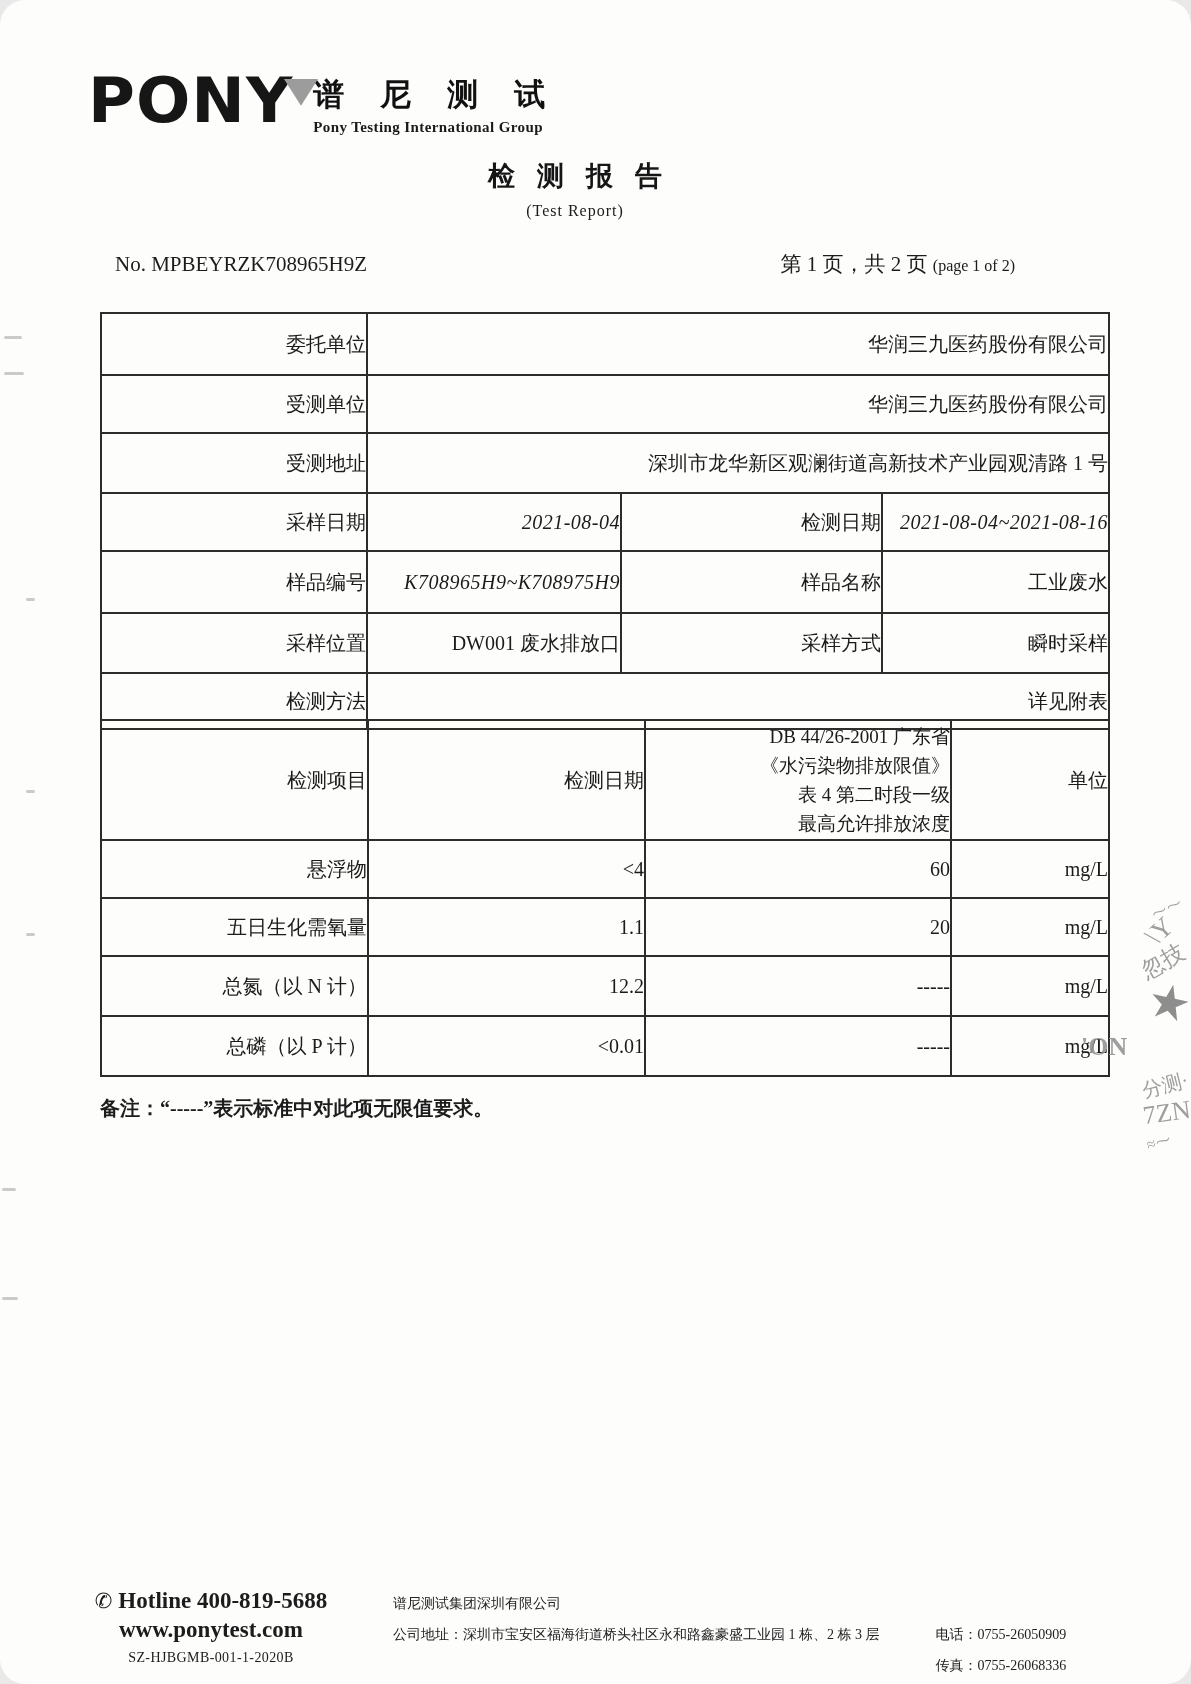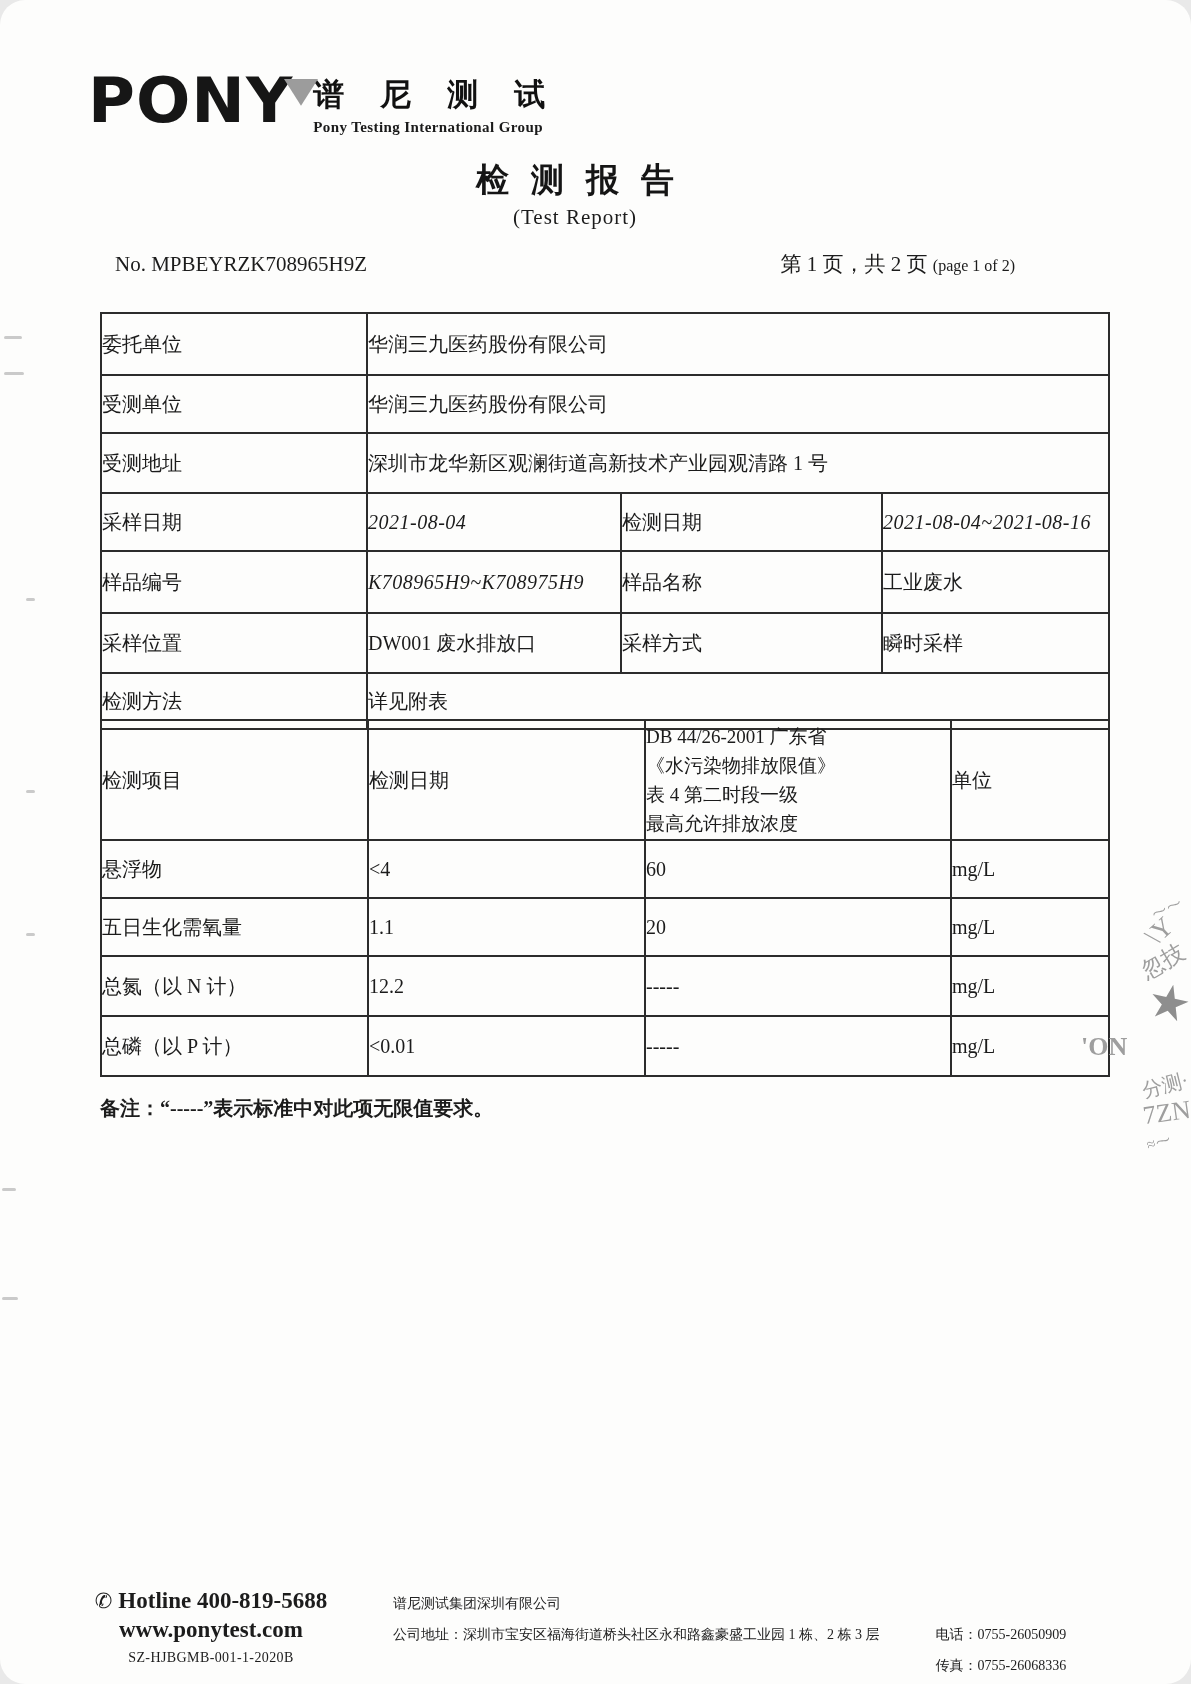--- a/index.html
+++ b/index.html
@@ -18,30 +18,30 @@
   .logo-triangle{
     position:absolute; left:196px; top:6px; width:0; height:0;
     border-left:17px solid transparent; border-right:17px solid transparent;
     border-top:28px solid #9c9c9c;
   }
   .logo-right{padding-top:2px;}
   .logo-cn{font-size:31px; font-weight:700; letter-spacing:36px; white-space:nowrap; color:#111;}
   .logo-tagline{font-size:15px; font-weight:700; margin-top:3px; letter-spacing:.4px; color:#1a1a1a;}
   
   .title-block{position:absolute; left:0; top:158px; width:1150px; text-align:center;}
-  .title-cn{font-size:33px; font-weight:600; letter-spacing:22px; text-indent:22px; color:#151515;}
-  .title-en{font-size:21px; margin-top:2px; letter-spacing:1px;}
+  .title-cn{font-size:27px; font-weight:600; letter-spacing:22px; text-indent:22px; color:#151515;}
+  .title-en{font-size:16px; margin-top:8px; letter-spacing:1px;}
   
   .no-row{position:absolute; left:115px; right:176px; top:250px; display:flex;
           justify-content:space-between; align-items:baseline; font-size:21px;}
   .page-info{white-space:nowrap;}
   .page-info-en{font-size:16px;}
   
   table.tbl{border-collapse:collapse; table-layout:fixed; position:absolute; left:100px; width:1008px;}
-  table.tbl td{border:2px solid #2c2c2c; text-align:left; vertical-align:middle;
+  table.tbl td{border:2px solid #2c2c2c; text-align:right; vertical-align:middle;
                font-size:20px; padding:0; color:#1b1b1b;}
   #info-table{top:312px;}
   #results-table{top:719px;}
   td.val-left{text-align:left; padding-left:10px;}
   .std-line{line-height:29px; font-size:19px;}
   .mono-val{letter-spacing:.5px;font-style:italic;}
   
   .note{position:absolute; left:100px; top:1095px; font-size:20px; font-weight:600;}
   
   .footer{position:absolute; left:85px; top:1588px; width:1060px; display:flex; gap:56px; align-items:flex-start;}

